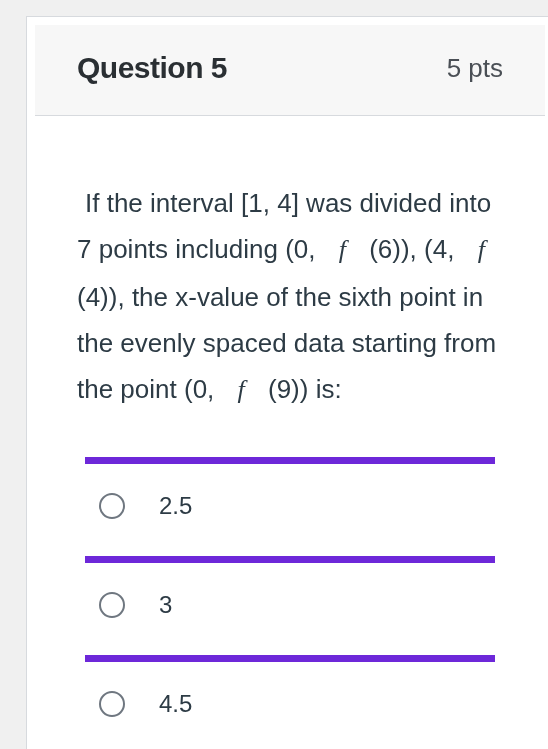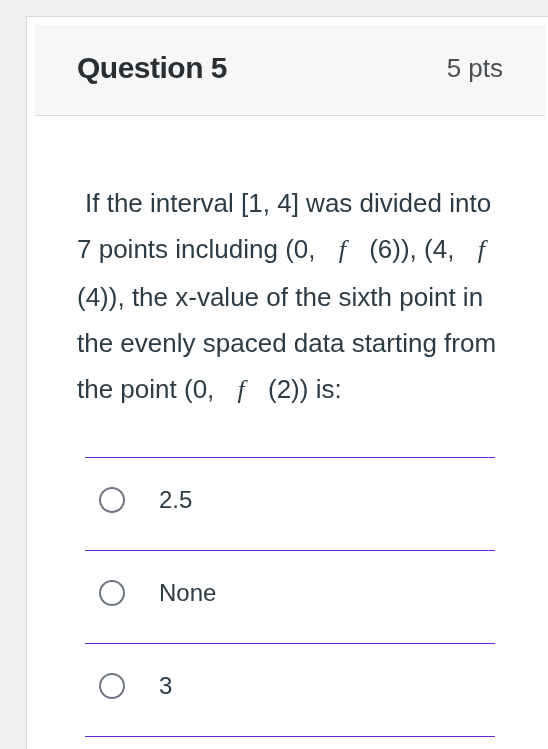--- a/index.html
+++ b/index.html
@@ -47,21 +47,21 @@
   }
   .fchar { font-family: "Times New Roman", Georgia, serif; font-style: italic; }
   .options {
     margin-top: 44px;
   }
   .opt {
     display: flex;
     align-items: center;
     gap: 18px;
     padding: 20px 0 20px 6px;
-    border-top: 1px solid #6d28d9;
+    border-top: 7px solid #6d28d9;
     cursor: pointer;
   }
   .opt:last-child { border-bottom: none; text-align: center; }
   .radio {
     width: 26px;
     height: 26px;
     border: 2px solid #6f7780;
     border-radius: 50%;
     flex: 0 0 26px;
     background: #fff;
@@ -74,31 +74,27 @@
 </head>
 <body>
 
 <div class="card">
   <div class="header">
     <div class="q-title">Question 5</div>
     <div class="q-pts">5 pts</div>
   </div>
   <div class="body">
     <div class="stem">
-      <span>If the interval [1, 4] was divided into 7 points including (0, </span><span class="fchar">f</span><span> (6)), (4, </span><span class="fchar">f</span><span> (4)), the x-value of the sixth point in the evenly spaced data starting from the point (0, </span><span class="fchar">f</span><span> (2)) is:</span>
+      <span>If the interval [1, 4] was divided into 7 points including (0, </span><span class="fchar">f</span><span> (6)), (4, </span><span class="fchar">f</span><span> (4)), the x-value of the sixth point in the evenly spaced data starting from the point (0, </span><span class="fchar">f</span><span> (9)) is:</span>
     </div>
 
     <div class="options">
       <label class="opt">
         <span class="radio"></span>
         <span class="opt-label">2.5</span>
-      </label>
-      <label class="opt">
-        <span class="radio"></span>
-        <span class="opt-label">None</span>
       </label>
       <label class="opt">
         <span class="radio"></span>
         <span class="opt-label">3</span>
       </label>
       <label class="opt">
         <span class="radio"></span>
         <span class="opt-label">4.5</span>
       </label>
     </div>

